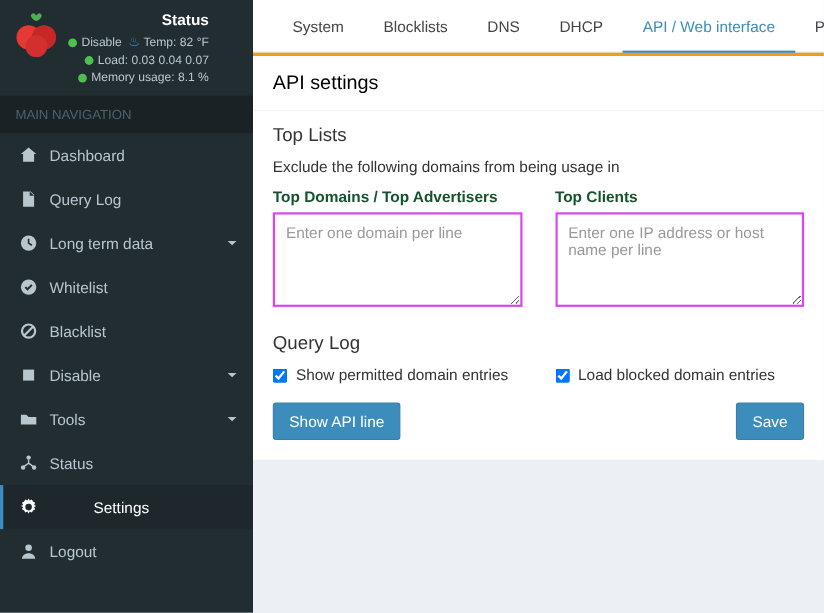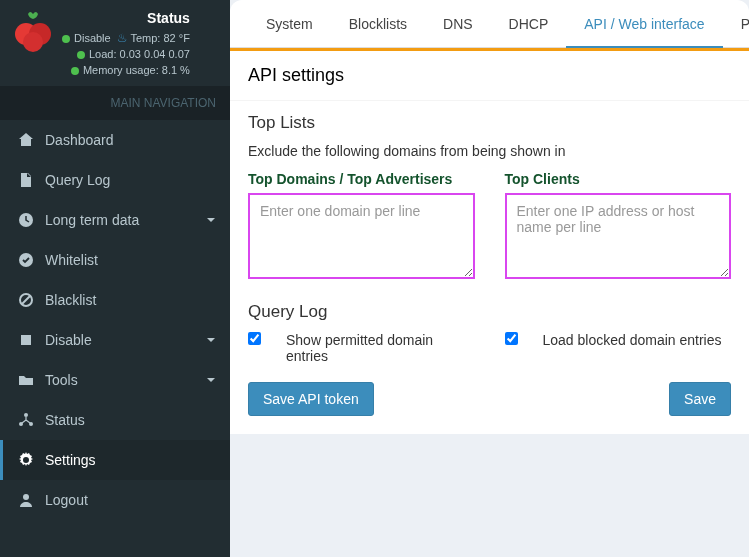--- a/index.html
+++ b/index.html
@@ -5,43 +5,43 @@
 * { box-sizing: border-box; margin: 0; padding: 0; }
 body { font-family: -apple-system, "Helvetica Neue", Arial, sans-serif; font-size: 14px; background: #ecf0f5; width: 749px; height: 557px; overflow: hidden; }
 .sidebar { position: absolute; left: 0; top: 0; width: 230px; height: 557px; background: #222d32; color: #b8c7ce; }
 .sb-header { display: flex; padding: 10px 12px 8px 12px; align-items: flex-start; text-align: right; }
 .logo { width: 42px; height: 42px; margin-right: 8px; position: relative; flex-shrink: 0; }
 .logo svg { width: 42px; height: 42px; }
 .status-box { font-size: 11px; line-height: 16px; }
 .status-title { font-size: 14px; color: #fff; font-weight: bold; margin-bottom: 4px; }
 .dot { display:inline-block; width:8px; height:8px; border-radius:50%; background:#4ec04e; margin-right:4px; vertical-align:middle; }
 .flame { color:#3c8dbc; font-size:12px; margin:0 3px 0 6px; }
-.nav-header { background: #1a2226; color: #4b646f; font-size: 12px; padding: 10px 14px; text-transform: uppercase; text-align: right; }
+.nav-header { background: #1a2226; color: #4b646f; font-size: 12px; padding: 10px 14px; text-transform: uppercase; }
 .nav-item { display:flex; align-items:center; padding: 12px 14px; color:#b8c7ce; cursor:pointer; border-left:3px solid transparent; font-size:14px; }
-.nav-item.active { background:#1e282c; color:#fff; border-left:3px solid #3c8dbc; }
+.nav-item.active { background:#1e282c; color:#fff; border-left:3px solid #3c8dbc;gap:40px; }
 .nav-item .icon { width:18px; margin-right:10px; text-align:center; display:inline-flex; justify-content:center; }
 .nav-item .icon svg { width:16px; height:16px; fill: currentColor; }
 .nav-item .chev { margin-left:auto; }
 .nav-item .chev svg { width:10px; height:10px; fill: currentColor; }
-.main { position:absolute; left:230px; top:0; width:519px; height:557px; background:#ecf0f5; overflow:hidden;border-radius:12px; }
+.main { position:absolute; left:230px; top:0; width:519px; height:557px; background:#ecf0f5; overflow:hidden; }
 .tabbar { background:#fff; border-bottom:1px solid #ddd; display:flex; padding-left:18px; }
 .tab { padding:16px 18px 14px 18px; font-size:14px; color:#444; cursor:pointer; white-space:nowrap; }
 .tab.active { color:#3c8dbc; border-bottom:2px solid #3c8dbc; margin-bottom:-1px; }
 .orange-line { height:3px; background:#f39c12; }
 .panel { background:#fff; }
 .panel-title { padding:14px 18px; font-size:18px; color:#000000; border-bottom:1px solid #f4f4f4; }
 .section { padding:12px 18px 0 18px; }
 .section h3 { font-size:17px; font-weight:normal; color:#333; margin-bottom:10px; }
 .section p { font-size:14px; color:#333; margin-bottom:12px; }
 .row { display:flex; gap:30px; }
 .col { flex:1; min-width:0; }
 .col-label { font-weight:bold; font-size:14px; color:#14532d; margin-bottom:6px; }
 textarea { width:100%; height:86px; border:2px solid #d946ef; padding:8px 10px; font-family:inherit; font-size:14px; color:#555; resize:both; }
 textarea::placeholder { color:#999; }
-.check-row { display:flex; align-items:flex-start; gap:25px; font-size:14px; color:#333; }
+.check-row { display:flex; align-items:flex-end; gap:8px; font-size:14px; color:#333; }
 .actions { display:flex; justify-content:space-between; padding:18px; }
 .btn { background:#3c8dbc; color:#fff; border:1px solid #367fa9; border-radius:3px; padding:8px 14px; font-size:14px; cursor:pointer; }
 </style>
 </head>
 <body>
 
 <div class="sidebar">
   <div class="sb-header">
     <div class="logo">
       <svg viewBox="0 0 42 42">
@@ -167,21 +167,21 @@
     <div class="tab">DHCP</div>
     <div class="tab active">API / Web interface</div>
     <div class="tab">Privac</div>
   </div>
   <div class="orange-line"></div>
   <div class="panel">
     <div class="panel-title">API settings</div>
 
     <div class="section">
       <h3>Top Lists</h3>
-      <p>Exclude the following domains from being shown in</p>
+      <p>Exclude the following domains from being usage in</p>
       <div class="row">
         <div class="col">
           <div class="col-label">Top Domains / Top Advertisers</div>
           <textarea placeholder="Enter one domain per line" style=""></textarea>
         </div>
         <div class="col">
           <div class="col-label">Top Clients</div>
           <textarea placeholder="Enter one IP address or host name per line" style=""></textarea>
         </div>
       </div>
@@ -195,17 +195,17 @@
           <span>Show permitted domain entries</span>
         </div>
         <div class="col check-row">
           <input type="checkbox" checked="" style="">
           <span>Load blocked domain entries</span>
         </div>
       </div>
     </div>
 
     <div class="actions">
-      <button class="btn">Save API token</button>
+      <button class="btn">Show API line</button>
       <button class="btn">Save</button>
     </div>
   </div>
 </div>
 
 </body></html>

